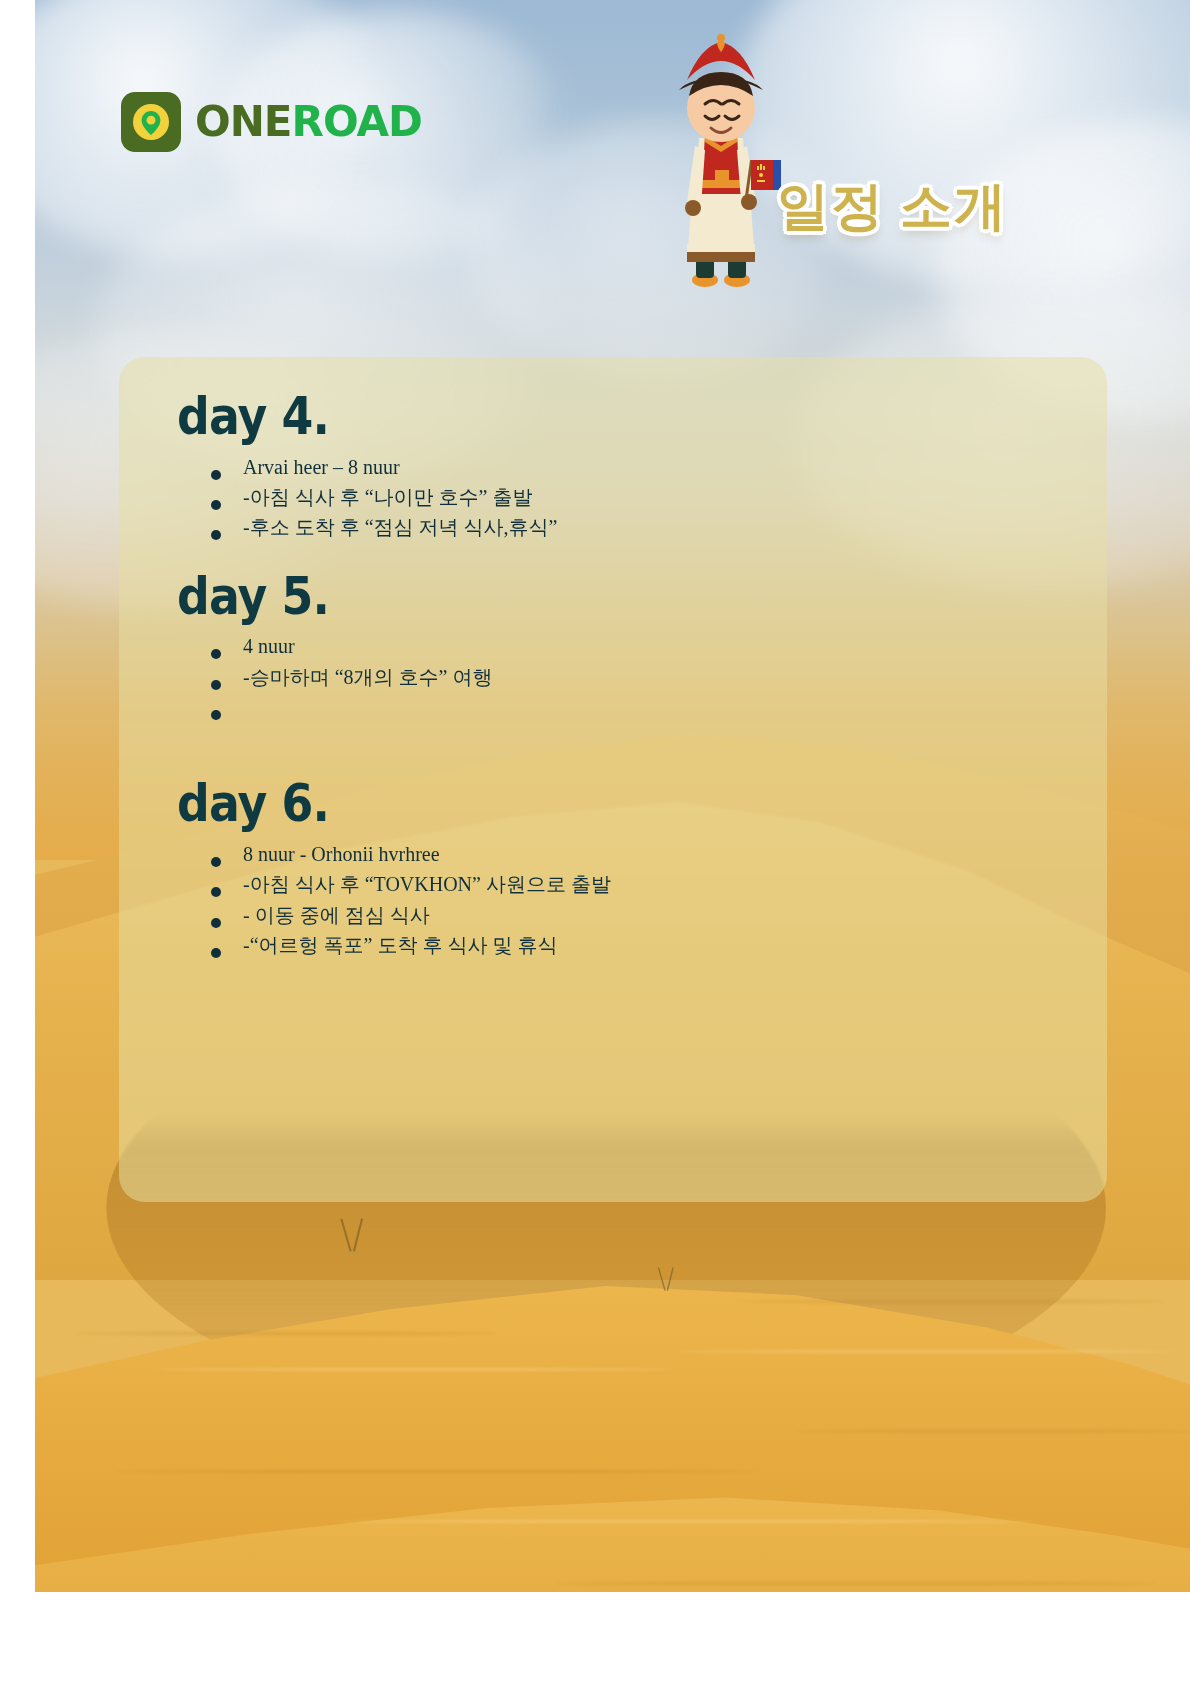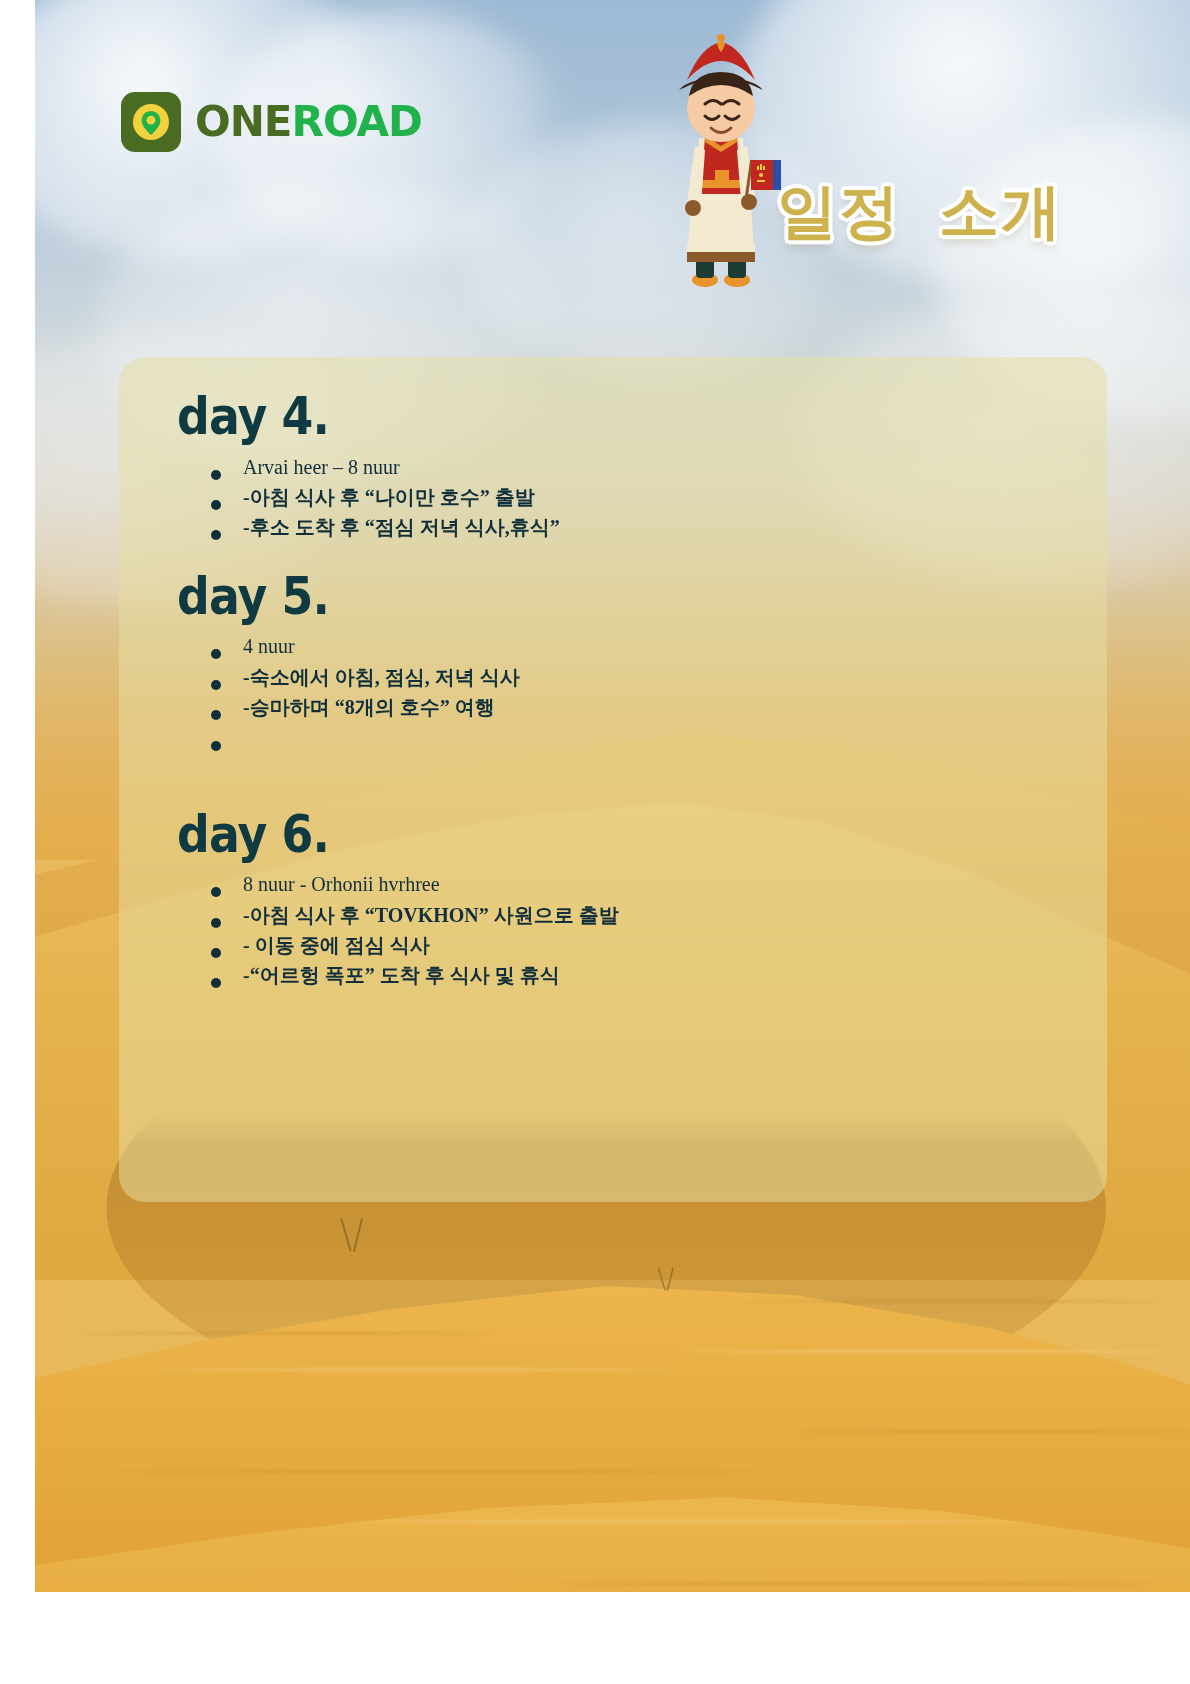--- a/index.html
+++ b/index.html
@@ -140,23 +140,23 @@
   .mascot {
     position: absolute;
     left: 626px; top: 30px;
     width: 120px; height: 260px;
   }
 
   
   .title {
     position: absolute;
     left: 742px; top: 172px;
-    font-family: Liberation Mono, monospace;
+    font-family: Liberation Serif, serif;
     font-weight: 700;
-    font-size: 60px;
+    font-size: 52px;
     letter-spacing: 2px;
     color: #cdb24e;
     text-shadow:
       -3px -3px 0 #ffffff,  3px -3px 0 #ffffff,
       -3px  3px 0 #ffffff,  3px  3px 0 #ffffff,
       -4px  0   0 #ffffff,  4px  0   0 #ffffff,
        0   -4px 0 #ffffff,  0    4px 0 #ffffff,
        0 6px 10px rgba(120,90,30,0.28);
     white-space: nowrap;
   }
@@ -211,21 +211,20 @@
     position: absolute;
     left: 10px;
     top: 18px;
     width: 10px; height: 10px;
     border-radius: 50%;
     background: #102f3b;
   }
   li.ko {
     font-family: "DejaVu Sans", "Liberation Sans", sans-serif;
     font-size: 27px;
-    font-weight: bold;
   }
   li.empty { min-height: 44px; }
 </style>
 </head>
 <body>
 
 <div id="poster">
 
   <div class="sky">
     <div class="cloud c1"></div>
@@ -325,21 +324,20 @@
       <div class="day-heading day-4">day 4.</div>
       <ul class="day-list">
         <li>Arvai heer – 8 nuur</li>
         <li class="ko">-아침 식사 후 “나이만 호수” 출발</li>
         <li class="ko">-후소 도착 후 “점심 저녁 식사,휴식”</li>
       </ul>
 
       <div class="day-heading day-5">day 5.</div>
       <ul class="day-list">
         <li>4 nuur</li>
-        <li class="ko">-숙소에서 아침, 점심, 저녁 식사</li>
         <li class="ko">-승마하며 “8개의 호수” 여행</li>
         <li class="ko empty"></li>
       </ul>
 
       <div class="day-heading day-6">day 6.</div>
       <ul class="day-list">
         <li>8 nuur - Orhonii hvrhree</li>
         <li class="ko">-아침 식사 후 “TOVKHON” 사원으로 출발</li>
         <li class="ko">- 이동 중에 점심 식사</li>
         <li class="ko">-“어르헝 폭포” 도착 후 식사 및 휴식</li>

